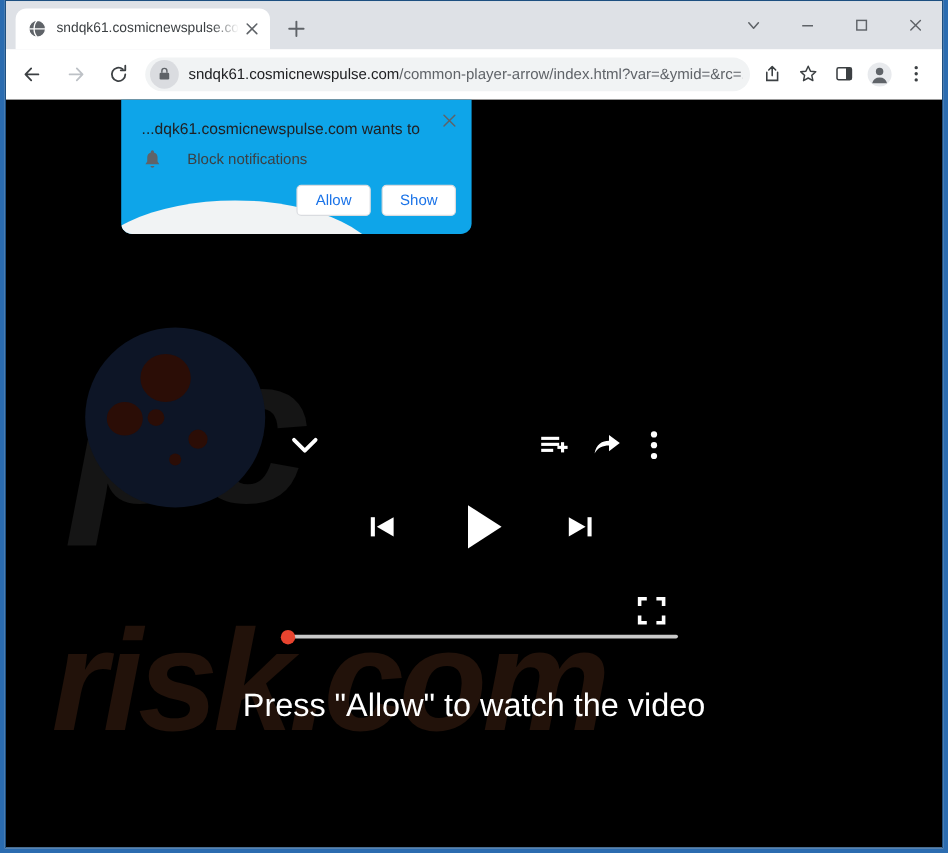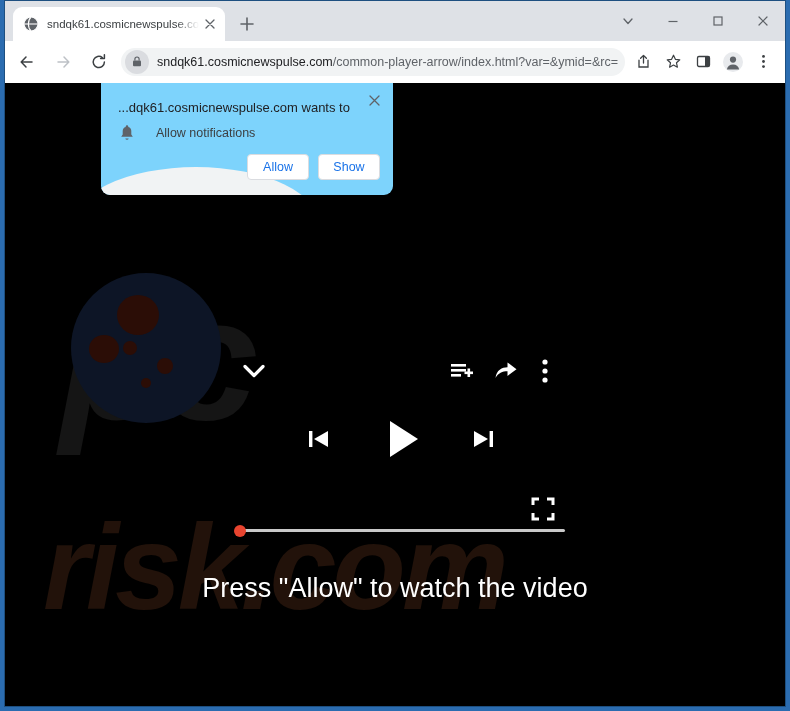--- a/index.html
+++ b/index.html
@@ -206,21 +206,21 @@
     color: #ffffff;
     font-size: 27px;
     white-space: nowrap;
   }
 
   
   #notification-dialog {
     position: absolute;
     left: 96px; top: 0px;
     width: 292px; height: 112px;
-    background: #7dd3fc;
+    background: #0ea5e9;
     border-radius: 0 0 9px 9px;
     box-shadow: 0 2px 9px rgba(0,0,0,0.32);
     overflow: hidden;
     z-index: 20;
   }
   #dialog-curve {
     position: absolute;
     left: -30px; bottom: -92px;
     width: 250px; height: 120px;
     border-radius: 50%;
@@ -482,21 +482,21 @@
         </svg>
       </div>
 
       <div id="dialog-permission-row">
         <span id="bell-icon">
           <svg width="16" height="18" viewBox="0 0 16 18">
             <path d="M8 1.2 a1.3 1.3 0 0 1 1.3 1.3 v0.5 a4.3 4.3 0 0 1 3 4.1 v3.4 l1.5 2.3 H2.2 L3.7 10.5 V7.1 a4.3 4.3 0 0 1 3 -4.1 V2.5 A1.3 1.3 0 0 1 8 1.2 Z" fill="#5f6368"></path>
             <path d="M6.3 14.4 a1.75 1.75 0 0 0 3.4 0 Z" fill="#5f6368"></path>
           </svg>
         </span>
-        <span id="permission-label">Allow notifications</span>
+        <span id="permission-label">Block notifications</span>
       </div>
 
       <div id="dialog-actions">
         <button class="dlg-btn">Allow</button>
         <button class="dlg-btn">Show</button>
       </div>
     </div>
 
   </div>
 </div>

